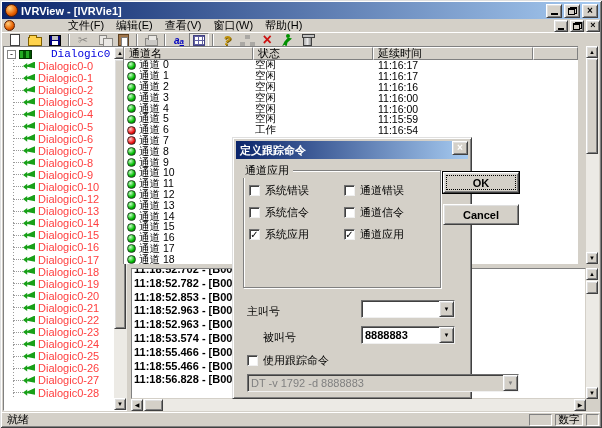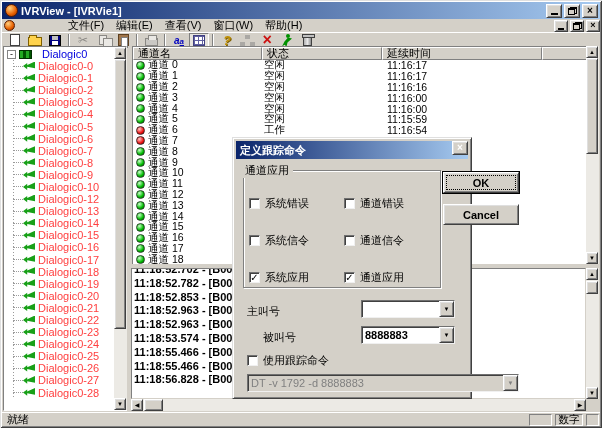--- a/index.html
+++ b/index.html
@@ -66,31 +66,31 @@
   .ic-trash .tbi{width:9px;height:10px;background:linear-gradient(90deg,#b0b0b0,#e8e8e8,#909090);border:1px solid #404040;margin-top:2px;}
   .ic-trash .tbi::before{content:"";position:absolute;left:-2px;top:-3px;width:11px;height:2px;background:#c0c0c0;border:1px solid #404040;}
   
   .tree-pane{position:absolute;left:3px;top:46px;width:124px;height:365px;background:#fff;
     border:1px solid;border-color:#808080 #fff #fff #808080;overflow:hidden;}
   .tree-content{position:absolute;left:0;top:0;right:13px;bottom:0;overflow:hidden;padding-top:1px;}
   .tree-root-row{height:12px;display:flex;align-items:center;padding-left:3px;}
   .expand-box{width:9px;height:9px;border:1px solid #848484;background:#fff;font-size:9px;line-height:7px;text-align:center;margin-right:3px;flex:0 0 auto;}
   .board-icon{width:13px;height:9px;flex:0 0 auto;border:1px solid #003000;
     background:linear-gradient(90deg,#22aa22 0 3px,#005500 3px 6px,#22aa22 6px 9px,#005500 9px);}
-  .tree-root-label{margin-left:10px;color:#0000dd;white-space:nowrap;}
+  .tree-root-label{margin-left:19px;color:#0000dd;white-space:nowrap;font-family:Liberation Mono, monospace;}
   .tree-kids{position:relative;
     background:repeating-linear-gradient(180deg,#9a9a9a 0 1px,transparent 1px 3px);
     background-size:1px 100%;background-position:9px 0;background-repeat:no-repeat;}
   .tree-row{height:12.1px;display:flex;align-items:center;}
   .tree-line{width:10px;height:0;border-top:1px dotted #9a9a9a;margin-left:9px;flex:0 0 auto;}
   .dev-icon{width:12px;height:9px;flex:0 0 auto;background:#18a018;
     clip-path:polygon(0 50%,35% 15%,35% 38%,100% 0,100% 75%,35% 58%,35% 85%);}
   .tree-label{margin-left:3px;color:#ff4040;white-space:nowrap;}
   
-  .list-pane{position:absolute;left:132px;top:46px;width:455px;height:218px;background:#fff;overflow:hidden;
+  .list-pane{position:absolute;left:123px;top:46px;width:455px;height:218px;background:#fff;overflow:hidden;
     border-left:1px solid #808080;border-top:1px solid #808080;}
   .lv-header{display:flex;height:13px;}
   .lv-h{background:#d4d0c8;border:1px solid;border-color:#fff #808080 #808080 #fff;padding:0 4px;line-height:11px;white-space:nowrap;overflow:hidden;}
   .lv-h.c1{width:129px;}.lv-h.c2{width:120px;}.lv-h.c3{width:160px;}.lv-h.c4{flex:1;}
   .lv-rows{position:absolute;left:0;top:13px;right:0;bottom:0;overflow:hidden;}
   .lv-row{height:10.8px;display:flex;align-items:center;font-size:10.5px;}
   .lv-c1{width:129px;display:flex;align-items:center;padding-left:3px;white-space:nowrap;overflow:hidden;}
   .lv-c2{width:120px;padding-left:2px;white-space:nowrap;}
   .lv-c3{width:160px;padding-left:5px;white-space:nowrap;}
   .led{width:9px;height:9px;border-radius:50%;margin-right:3px;flex:0 0 auto;}
@@ -123,21 +123,21 @@
   .dialog{position:absolute;left:232px;top:137px;width:240px;height:262px;background:#d4d0c8;z-index:50;
     border:1px solid;border-color:#dfdfdf #404040 #404040 #dfdfdf;
     box-shadow:inset 1px 1px 0 #fff,inset -1px -1px 0 #808080;}
   .dlg-title{position:absolute;left:3px;top:3px;right:3px;height:18px;
     background:linear-gradient(90deg,#0a246a,#a6caf0);color:#fff;font-weight:bold;
     display:flex;align-items:center;padding:0 2px 0 4px;}
   .dlg-title-text{flex:1;white-space:nowrap;}
   .groupbox{position:absolute;left:10px;top:32px;width:198px;height:118px;
     border:1px solid #808080;box-shadow:inset 1px 1px 0 #fff,1px 1px 0 #fff;}
   .groupbox-label{position:absolute;left:8px;top:25px;background:#d4d0c8;padding:0 4px;z-index:2;}
-  .cb-grid{position:absolute;left:16px;top:59px;display:grid;grid-template-columns:95px auto;row-gap:25px;z-index:2;}
+  .cb-grid{position:absolute;left:16px;top:46px;display:grid;grid-template-columns:95px auto;row-gap:10px;z-index:2;}
   .cb{display:flex;align-items:center;height:12px;}
   .cb .box{width:11px;height:11px;background:#fff;border:1px solid;border-color:#707070 #f0f0f0 #f0f0f0 #707070;
     box-shadow:inset 1px 1px 0 #404040;display:flex;align-items:center;justify-content:center;flex:0 0 auto;}
   .cb .mark{display:none;font-size:10px;font-weight:bold;line-height:9px;}
   .cb.checked .mark{display:block;}
   .cb-label{margin-left:5px;white-space:nowrap;}
   .btn{position:absolute;width:76px;height:21px;background:#d4d0c8;
     border:1px solid;border-color:#fff #404040 #404040 #fff;
     box-shadow:inset 1px 1px 0 #dfdfdf,inset -1px -1px 0 #808080;
     display:flex;align-items:center;justify-content:center;font-weight:bold;}

